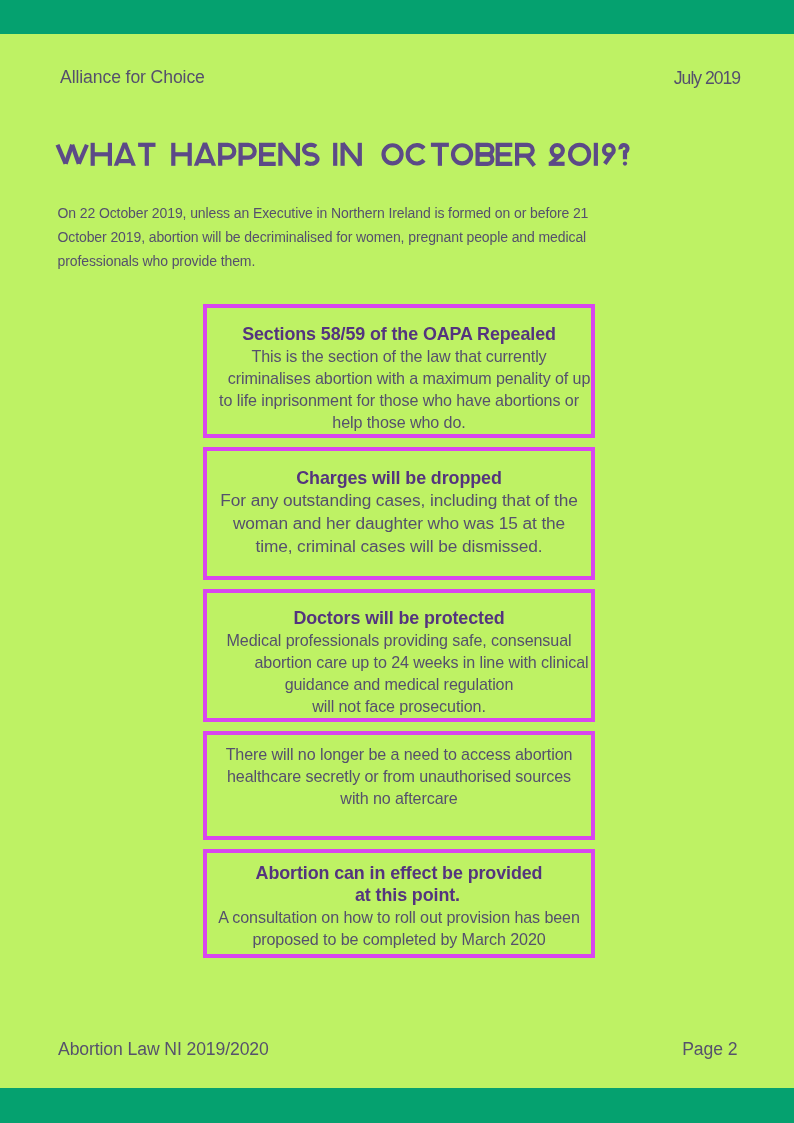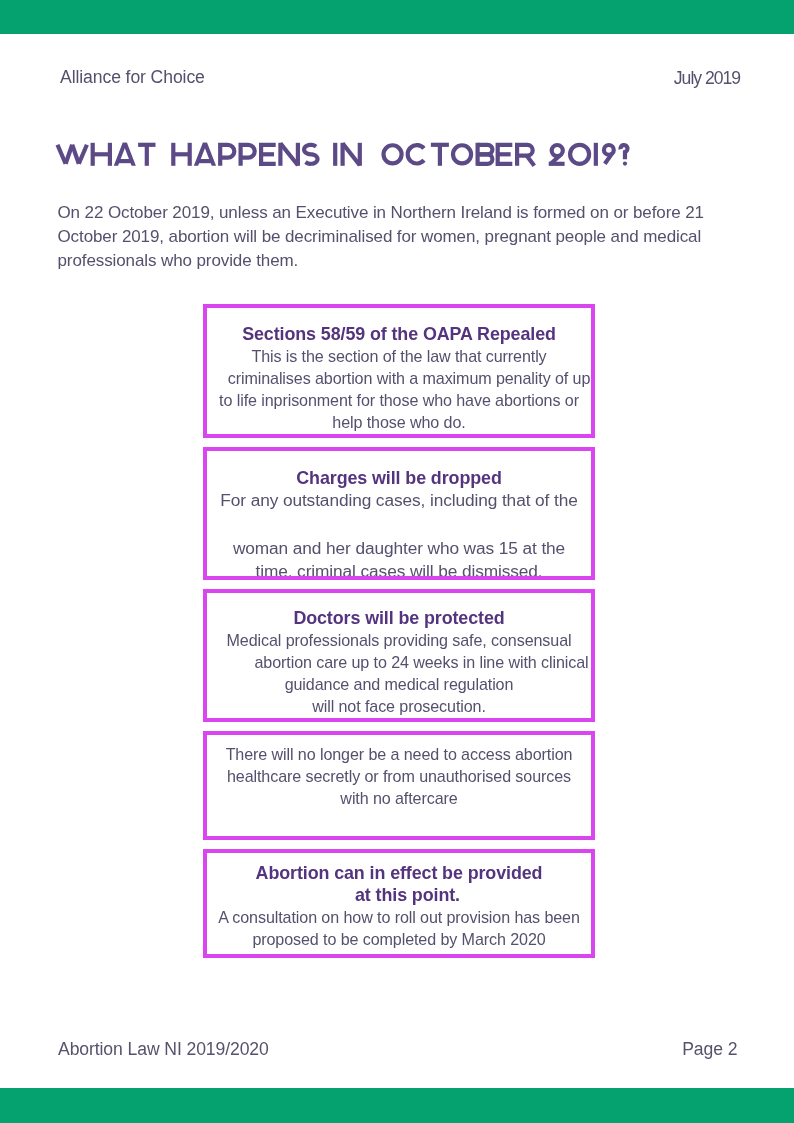--- a/index.html
+++ b/index.html
@@ -2,37 +2,37 @@
 <html><head>
 <meta charset="utf-8">
 <title>Abortion Law NI 2019/2020 — Page 2</title>
 <style>
   html,body{margin:0;padding:0;}
   body{
     width:794px;height:1123px;background:#E5E5E5;
     font-family:"Liberation Sans",sans-serif;
     -webkit-font-smoothing:antialiased;overflow:hidden;
   }
-  .page{position:relative;width:794px;height:1123px;background:#ffffff;overflow:hidden;}
+  .page{position:relative;width:794px;height:1123px;background:#bef264;overflow:hidden;}
 
   .band{position:absolute;left:0;width:794px;background:#05A16F;}
   .band-top{top:0;height:34px;}
   .band-bottom{top:1088px;height:35px;}
 
   .runhead{position:absolute;white-space:nowrap;font-size:17.6px;line-height:1;
     color:#55506D;letter-spacing:-0.1px;}
   .runhead-left{left:60px;top:68.8px;}
   .runhead-right{left:673.8px;top:69.8px;letter-spacing:-1.0px;}
 
   .title{position:absolute;left:0;top:0;margin:0;width:794px;height:1123px;
     pointer-events:none;}
   .title svg{display:block;width:794px;height:1123px;}
 
   .intro{position:absolute;left:57.5px;top:200.5px;
-    font-size:17px;line-height:24px;letter-spacing:-0.1px;color:#55506D;}
+    font-size:14px;line-height:24px;letter-spacing:-0.1px;color:#55506D;}
 
   .cards{position:absolute;left:203px;top:304px;width:392px;}
   .card{box-sizing:border-box;width:392px;border:4px solid #d946ef;
         text-align:center;position:relative;overflow:hidden;}
   .card + .card{margin-top:9px;}
   .card-1{height:134px;padding-top:15px;}
   .card-2{height:133px;padding-top:15.5px;}
   .card-3{height:133px;padding-top:13.5px;}
   .card-4{height:109px;padding-top:7.5px;}
   .card-5{height:109px;padding-top:8.5px;}
@@ -176,21 +176,21 @@
           <span style="display: block;">This is the section of the law that currently</span>
           <span style="display: block; padding-left: 20px;">criminalises abortion with a maximum penality of up</span>
           <span style="display: block;">to life inprisonment for those who have abortions or</span>
           <span style="display: block;">help those who do.</span>
         </p>
       </div>
       <div class="card card-2">
         <h3 class="card-title">Charges will be dropped</h3>
         <p class="card-body">
           <span style="display: block;">For any outstanding cases, including that of the</span>
-          <span style="display: block; margin-top: 25px;">woman and her daughter who was 15 at the</span>
+          <span style="display: block;">woman and her daughter who was 15 at the</span>
           <span style="display: block;">time, criminal cases will be dismissed.</span>
         </p>
       </div>
       <div class="card card-3">
         <h3 class="card-title">Doctors will be protected</h3>
         <p class="card-body">
           <span style="display: block;">Medical professionals providing safe, consensual</span>
           <span style="display: block; margin-left: 45px;">abortion care up to 24 weeks in line with clinical</span>
           <span style="display: block;">guidance and medical regulation</span>
           <span style="display: block;">will not face prosecution.</span>

